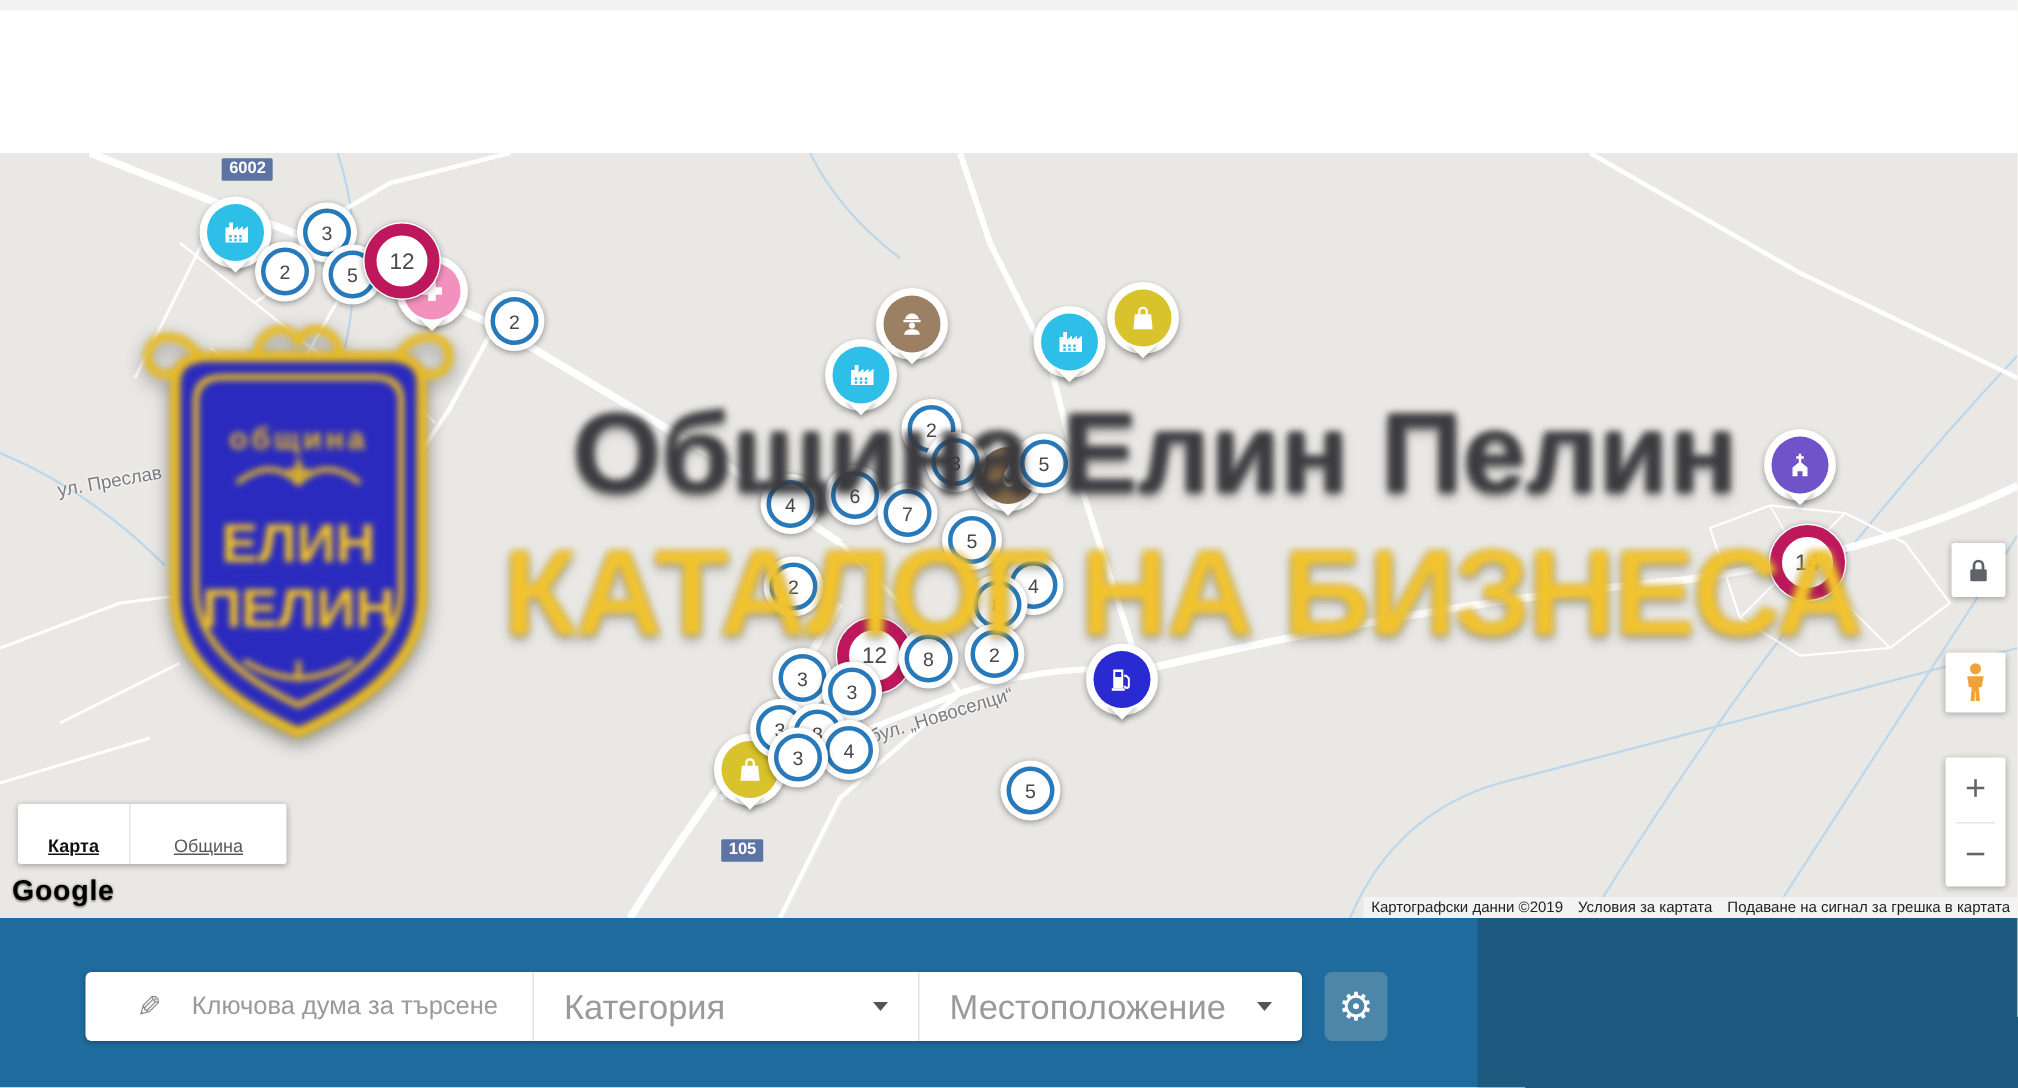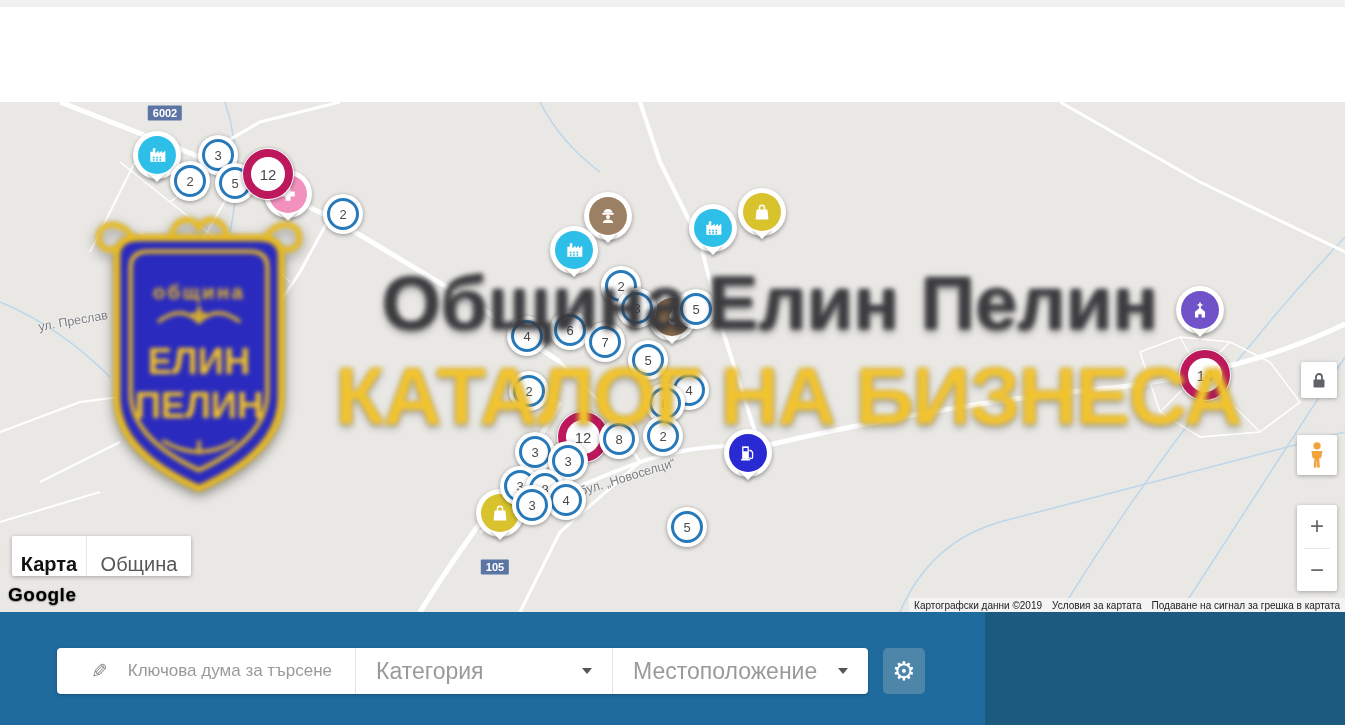--- a/index.html
+++ b/index.html
@@ -50,21 +50,21 @@
   .wm-line1{position:absolute;left:330px;top:163px;width:880px;text-align:center;z-index:3;
             font-size:76px;font-weight:bold;color:#3b3b3f;line-height:1;white-space:nowrap;
             filter:blur(2.4px) drop-shadow(0 3px 3px rgba(0,0,0,.4));}
   .wm-line2{position:absolute;left:335px;top:253px;width:865px;text-align:center;z-index:3;
             font-size:82px;font-weight:bold;color:#f2c32d;line-height:1;letter-spacing:-2px;white-space:nowrap;
             filter:blur(2.4px) drop-shadow(0 3px 3px rgba(0,0,0,.35));}
 
   
   .maptype{position:absolute;left:12px;top:434px;height:40px;display:flex;z-index:4;
            background:#fff;border-radius:2px;box-shadow:0 1px 4px rgba(0,0,0,.3);overflow:hidden;}
-  .maptype .mt{height:56px;display:flex;align-items:center;justify-content:center;font-size:20px;cursor:pointer;}
+  .maptype .mt{height:56px;display:flex;align-items:center;justify-content:center;font-size:12px;cursor:pointer;text-decoration:underline;}
   .mt-map{width:74px;font-weight:bold;color:#111;}
   .mt-sat{width:104px;color:#585858;border-left:1px solid #e6e6e6;}
   .glogo{position:absolute;left:8px;bottom:6px;z-index:4;color:#000000;font-size:19px;font-weight:bold;
          letter-spacing:.5px;text-shadow:0 0 2px rgba(0,0,0,.4),0 1px 1px rgba(0,0,0,.25);}
   .attrib{position:absolute;right:0;bottom:0;height:14px;display:flex;align-items:center;z-index:4;
           background:rgba(245,245,245,.82);font-size:10px;color:#222;}
   .attrib span,.attrib a{padding:0 5px;color:#222;text-decoration:none;white-space:nowrap;}
   .sq-btn{position:absolute;right:8px;background:#fff;border-radius:2px;z-index:4;
           box-shadow:0 1px 4px rgba(0,0,0,.3);display:flex;align-items:center;justify-content:center;}
   .lock-btn{top:260px;width:36px;height:36px;}

